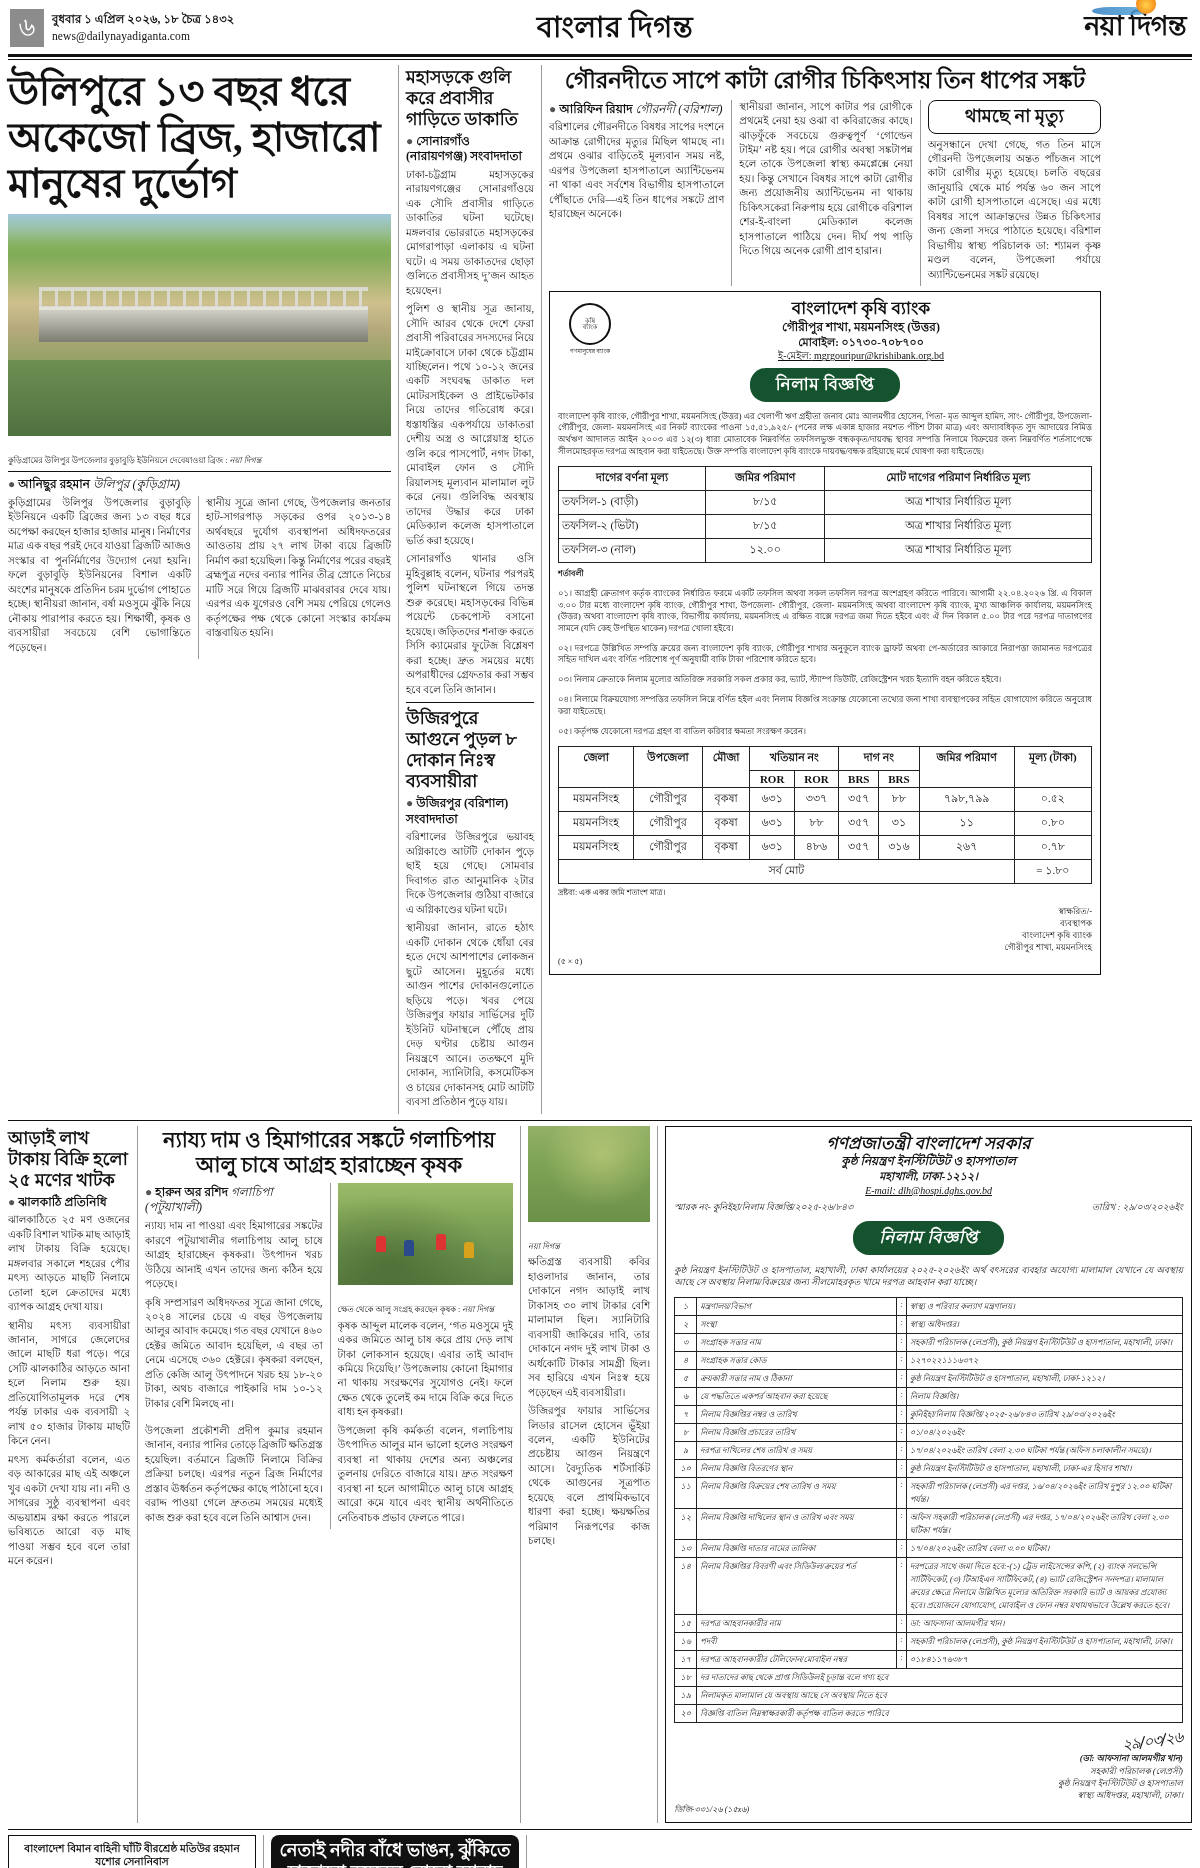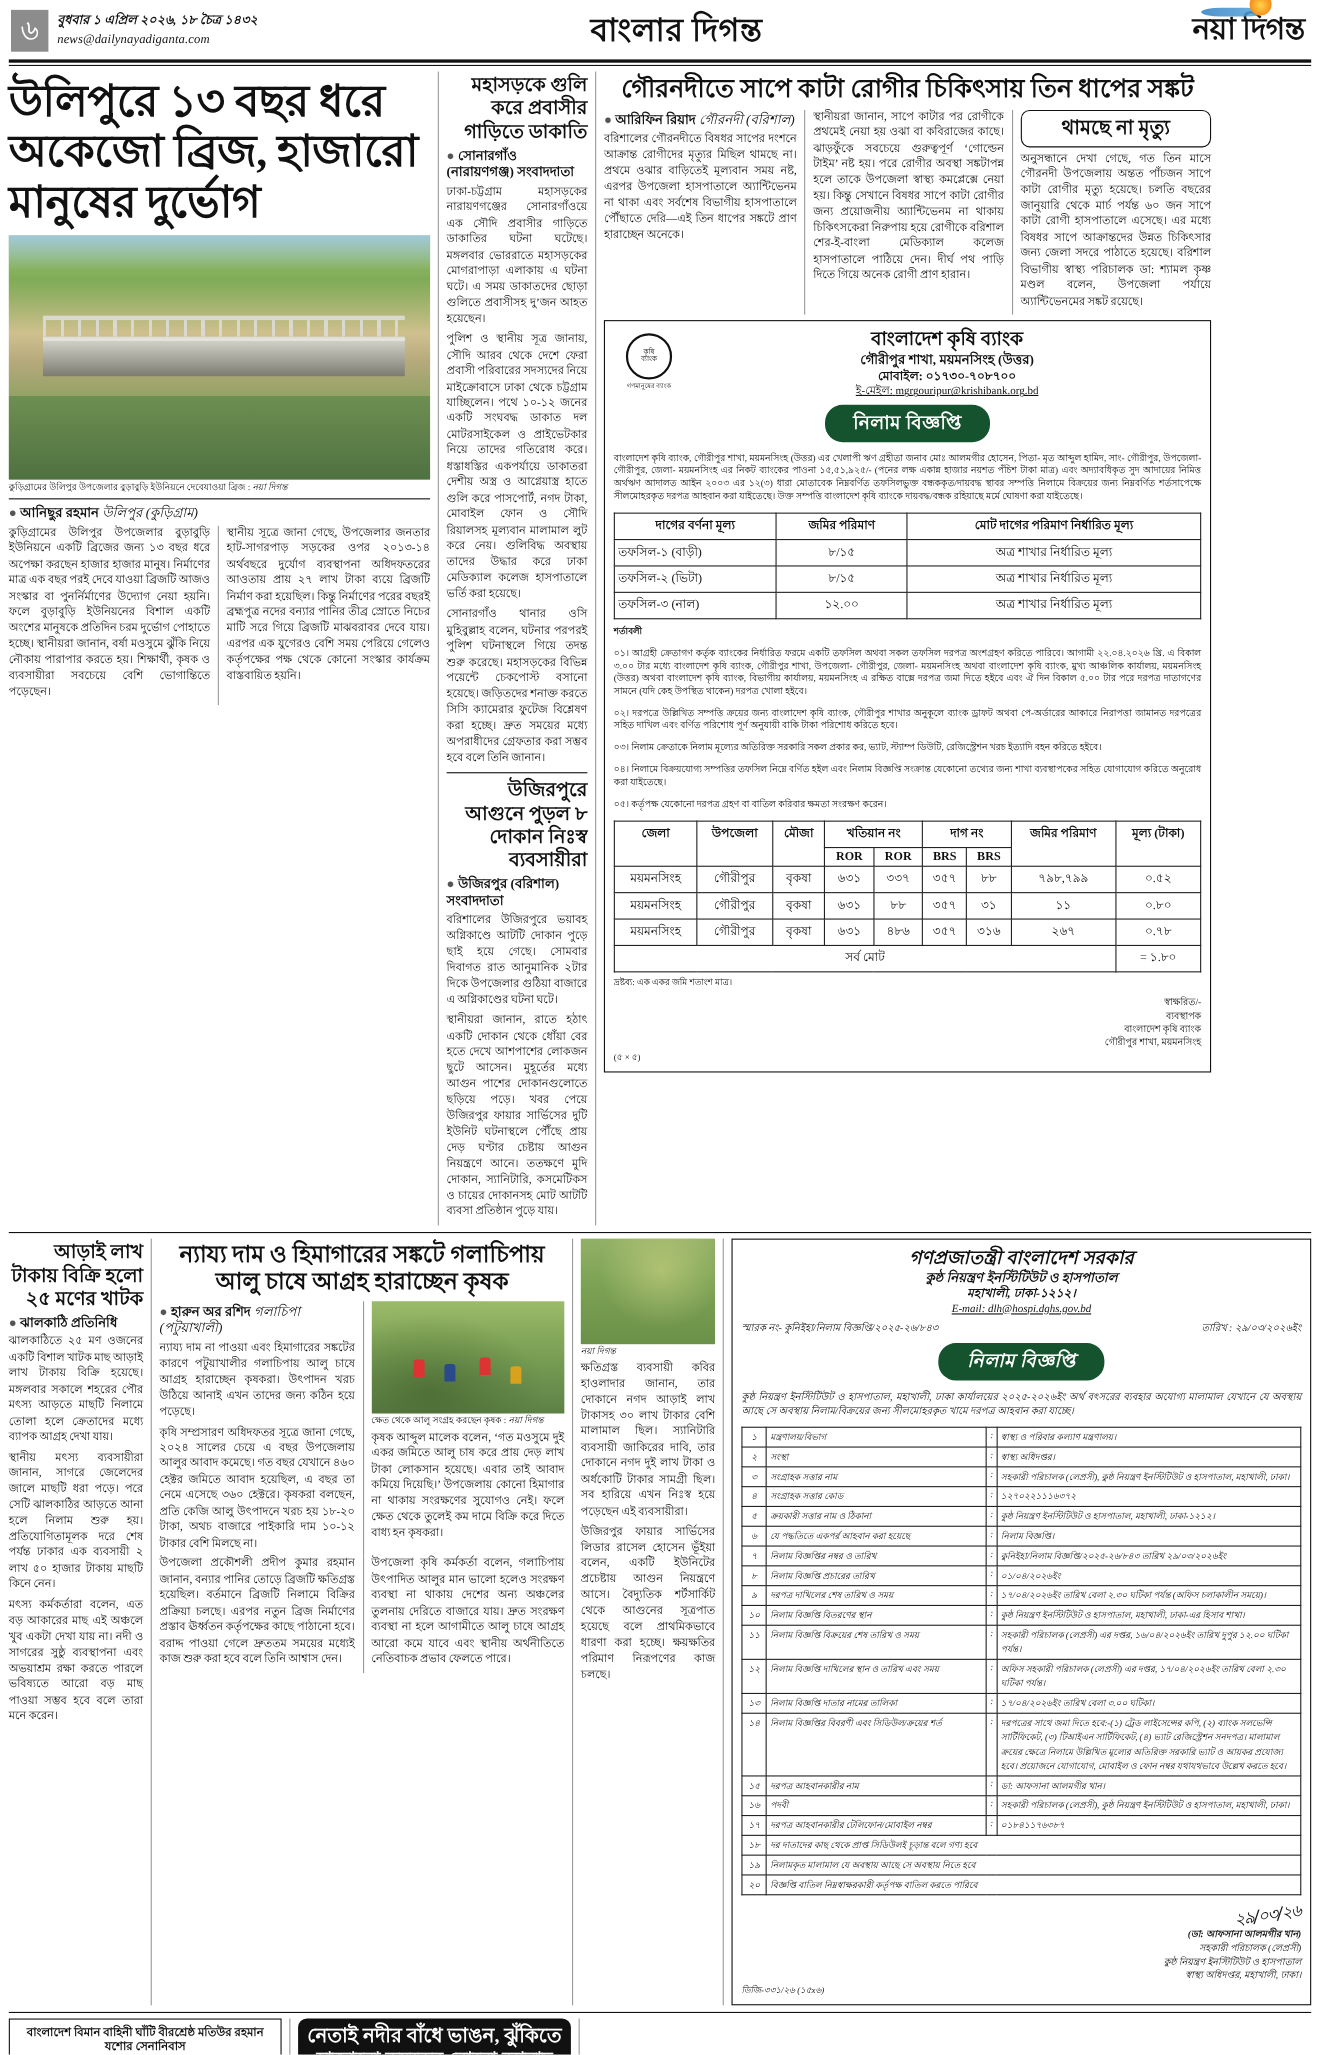--- a/index.html
+++ b/index.html
@@ -27,21 +27,21 @@
     align-items: center;
     padding: 4px 10px 0 10px;
   }
   .mh-left { display: flex; align-items: center; gap: 8px; width: 330px; }
   .mh-logo-box {
     width: 34px; height: 38px; background: #8c8c8c;
     display: flex; align-items: center; justify-content: center;
     color: #fff; font-size: 26px; line-height: 1;
     font-family: "Liberation Serif", serif;
   }
-  .mh-meta { font-size: 11.5px; line-height: 1.45; letter-spacing: .1px; font-style: italic; }
+  .mh-meta { font-size: 11.5px; line-height: 1.45; letter-spacing: .1px; }
   .mh-meta .mh-date { font-weight: 600; }
   .mh-center {
     flex: 1; text-align: center;
     font-size: 29px; font-weight: 700; letter-spacing: .5px;
     font-family: "Liberation Serif", "DejaVu Serif", serif;
   }
   .mh-right { width: 300px; text-align: right; position: relative; height: 46px; }
   .mh-brand {
     font-size: 27px; font-weight: 700; letter-spacing: -.5px;
     display: inline-block; position: relative; padding-right: 4px;
@@ -72,21 +72,21 @@
   h2.hl {
     font-size: 21px; line-height: 1.2; font-weight: 700;
     text-align: center; margin: 2px 0 5px 0;
   }
   h2.hl-lg {
     font-size: 23px; line-height: 1.22; font-weight: 700;
     text-align: center; margin: 2px 0 5px 0;
   }
   h3.hl-sm {
     font-size: 17.5px; line-height: 1.2; font-weight: 700;
-    text-align: right; margin: 2px 0 4px 0;
+    text-align: left; margin: 2px 0 4px 0;
   }
   .byline {
     font-size: 12px; font-weight: 700; margin: 2px 0 3px 0;
     line-height: 1.3;
   }
   .byline .bullet { color: #555; }
   .byline .loc { font-weight: 400; font-style: italic; }
 
   
   .ptext {
@@ -127,21 +127,21 @@
       linear-gradient(180deg,#9bbb6a 0%,#85a95a 30%,#6f9550 65%,#5d8145 100%);
   }
   .photo.field .worker {
     position: absolute; width: 10px; height: 16px; background: #d33; border-radius: 3px 3px 0 0;
   }
   .photo.crop {
     background:
       radial-gradient(ellipse at 60% 30%, rgba(220,220,140,.5), transparent 55%),
       linear-gradient(180deg,#93b166 0%,#7da355 40%,#6b9049 100%);
   }
-  .caption { font-size: 8.2px; line-height: 1.3; margin-top: 2px; }
+  .caption { font-size: 8.2px; line-height: 1.3; margin-top: 20px; }
   .caption .credit { font-style: italic; }
 
   
   .notice-box { border: 1.5px solid #111; padding: 6px 8px; background: #fff; }
   .gov-head-bn { text-align: center; }
   .gov-head-bn .l1 { font-size: 17px; font-weight: 700; line-height: 1.25; }
   .gov-head-bn .l2 { font-size: 12px; font-weight: 700; line-height: 1.3; }
   .gov-head-bn .l3 { font-size: 11px; font-weight: 700; line-height: 1.3; }
   .gov-head-bn .l4 { font-size: 10px; line-height: 1.3; text-decoration: underline; }
 

